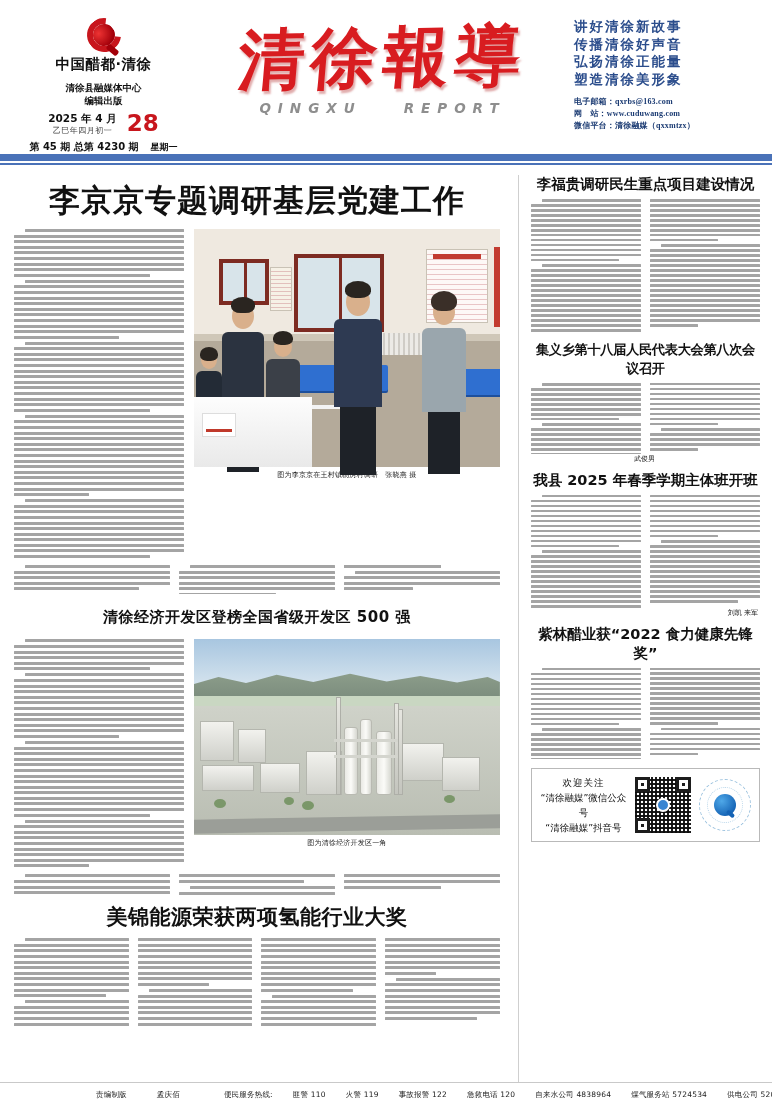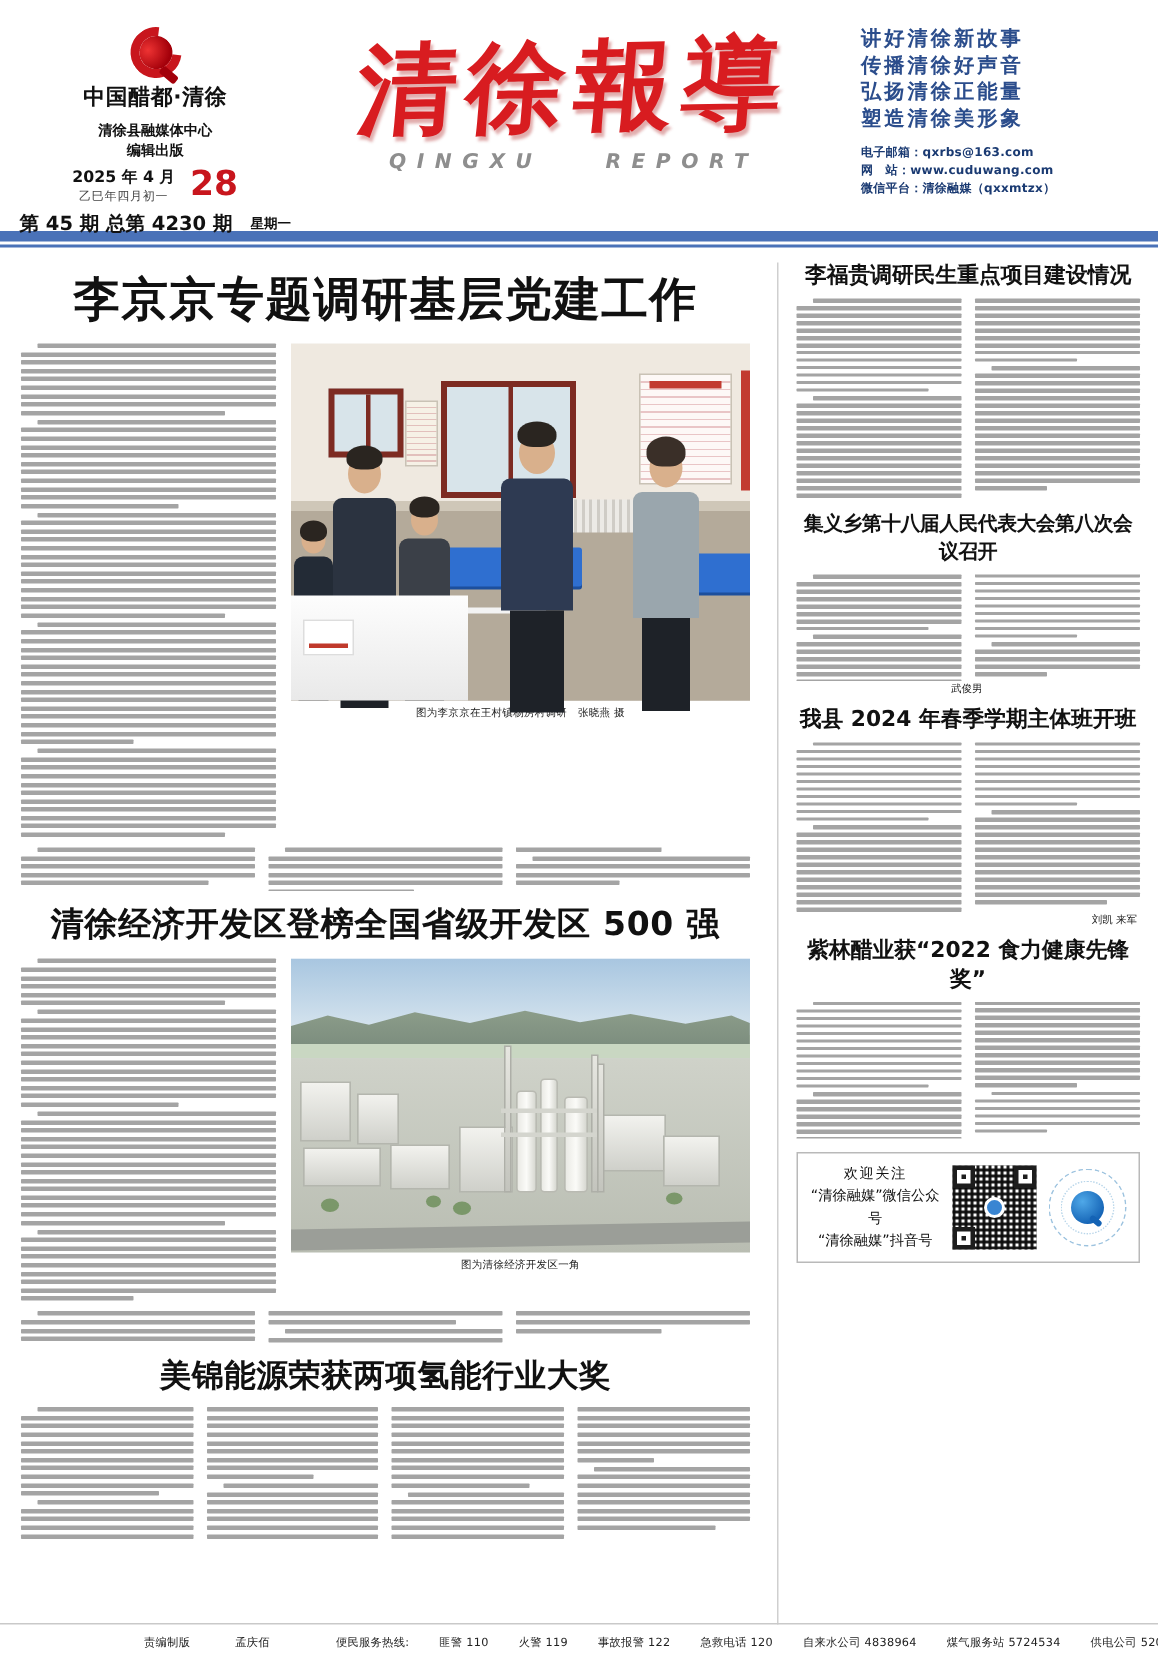--- a/index.html
+++ b/index.html
@@ -55,21 +55,21 @@
   .mh-date-g { font-size: 10.5px; font-weight: bold; color:#111; line-height: 14px; }
   .mh-date-l { font-size: 8px; color:#444; line-height: 12px; letter-spacing:.5px; }
   .mh-bignum {
     font-size: 23px; font-weight: bold; color: #c8161d;
     line-height: 22px; padding-bottom: 2px;
   }
   .mh-botrow {
     display: flex; align-items: center; justify-content: center;
     gap: 12px; margin-top: 3px;
   }
-  .mh-issue { font-size: 13px; font-weight:bold; color: #111; white-space: nowrap; }
+  .mh-issue { font-size: 10px; font-weight:bold; color: #111; white-space: nowrap; }
   .mh-week  { font-size: 9px; font-weight:bold; color: #111; white-space: nowrap; }
 
   .mh-center {
     flex: 1; position: relative;
     display: flex; flex-direction: column; align-items: center;
     padding-top: 6px;
   }
   .nameplate {
     font-family: "DejaVu Serif", "Liberation Serif", serif;
     font-size: 66px; font-weight: bold; letter-spacing: 6px;
@@ -87,21 +87,21 @@
   .mh-right {
     width: 182px; padding-top: 4px; text-align: left;
   }
   .slogan-line {
     font-family: "DejaVu Serif", "Liberation Serif", serif;
     font-size: 13.5px; font-weight: bold; color: #2b4d8c;
     line-height: 17.5px; letter-spacing: 2px; white-space: nowrap;
   }
   .contact-line {
     font-size: 8px; color: #1a3a72; line-height: 12px;
-    font-weight: bold; letter-spacing: .2px; white-space: nowrap;
+    font-weight: bold; letter-spacing: .2px; white-space: nowrap; font-family: Liberation Serif, serif;
   }
   .contact-block { margin-top: 8px; }
 
   .blue-bar { height: 7px; background: #4a72b8; margin: 2px 0 0 0; }
   .blue-bar-thin { height: 2px; background: #4a72b8; margin-top: 2px; }
 
   
   .content {
     display: flex; padding: 0 10px; gap: 4px; height: 930px;
   }
@@ -109,21 +109,21 @@
   .col-rule  { width: 1px; background: #cfcfcf; margin: 10px 4px 12px 4px; }
   .col-right { width: 239px; padding: 8px 2px 0 4px; }
 
   h1.head-main {
     font-family: "DejaVu Sans", "Liberation Sans", sans-serif;
     font-size: 31px; font-weight: bold; color: #111;
     letter-spacing: 1px; text-align: center; line-height: 38px;
     margin: 6px 0 10px 0;
   }
   h2.head-sec {
-    font-size: 22px; font-weight: bold; color: #111;
+    font-size: 15px; font-weight: bold; color: #111;
     letter-spacing: .5px; text-align: center; line-height: 28px;
     margin: 10px 0 8px 0;
   }
   h2.head-third {
     font-size: 21px; font-weight: bold; color: #111;
     letter-spacing: .5px; text-align: center; line-height: 27px;
     margin: 9px 0 7px 0;
   }
   h3.head-r {
     font-size: 14.5px; font-weight: bold; color: #111;
@@ -760,21 +760,21 @@
         <div class="para">
             <div class="ln first"></div>
             <div class="ln"></div>
             <div class="ln"></div>
             <div class="ln"></div>
             <div class="ln last3"></div>
           </div>
       </div>
       <div style="text-align:center;font-size:7px;color:#222;padding-right:2px;">武俊男</div>
 
-      <h3 class="head-r" style="margin-top:7px;">我县 2024 年春季学期主体班开班</h3>
+      <h3 class="head-r" style="margin-top:7px;">我县 2025 年春季学期主体班开班</h3>
       <div class="cols c2">
         <div class="para">
             <div class="ln first"></div>
             <div class="ln"></div>
             <div class="ln"></div>
             <div class="ln"></div>
             <div class="ln"></div>
             <div class="ln"></div>
             <div class="ln"></div>
             <div class="ln"></div>

